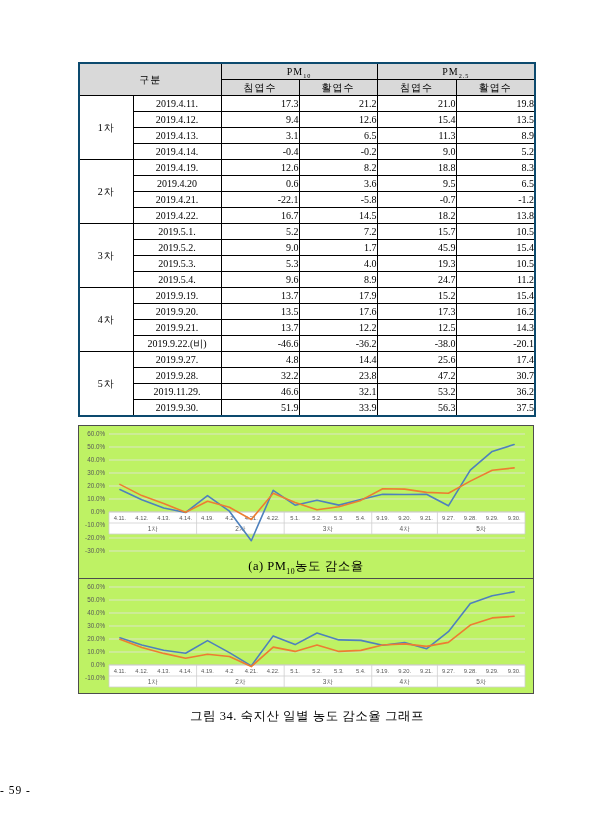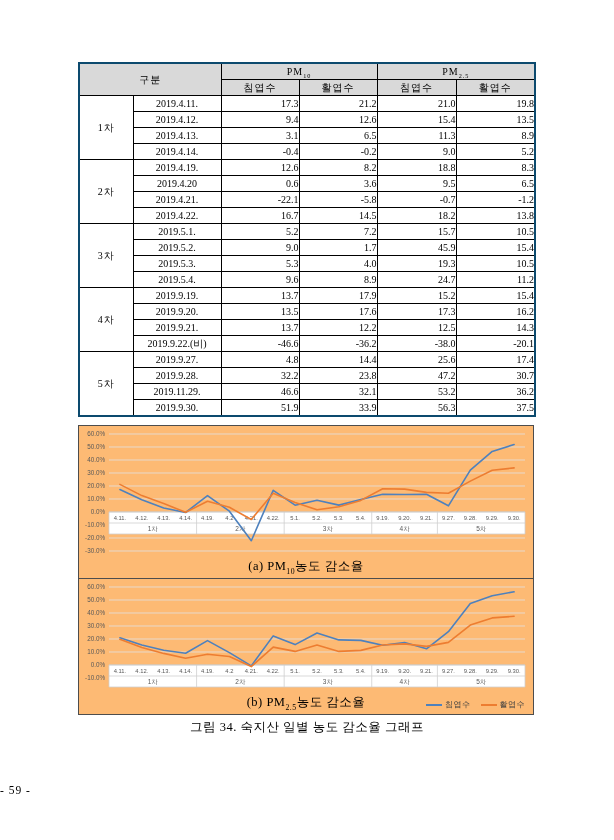--- a/index.html
+++ b/index.html
@@ -14,31 +14,31 @@
   table.data-table td,table.data-table th{border:1px solid #000;padding:0;
     height:15px;line-height:15px;font-weight:normal;overflow:hidden;white-space:nowrap;}
   .hdr{background:#d9d9d9;text-align:center;letter-spacing:1px;}
   td.gcell{text-align:center;letter-spacing:1px;}
   td.date{text-align:center;}
   td.num{text-align:right;padding-right:12px;}
   .vmajor{border-right:1.5px solid #000 !important;}
   tr.group-start td{border-top:1.5px solid #000;}
   sub.s{font-size:62%;line-height:0;}
 
-  .chart-box{width:454px;border:1px solid #4d4d4d;margin-top:8px;background:#fdba74;}
+  .chart-box{width:454px;border:1px solid #4d4d4d;margin-top:8px;background:#bef264;}
   .chart-box.second{margin-top:-1px;}
   .chart-svg{display:block;}
   .chart-caption{position:relative;text-align:center;font-size:12.5px;
     letter-spacing:0.5px;padding:1px 0 3px 0;}
   .legend{position:absolute;right:8px;bottom:4px;display:flex;gap:10px;
     font-family:"Liberation Sans",sans-serif;font-size:8px;color:#404040;align-items:center;}
   .legend-item{display:flex;align-items:center;gap:3px;}
   .legend-line{display:inline-block;width:16px;height:2px;}
 
-  .figure-caption{text-align:center;font-size:12.5px;letter-spacing:0.5px;margin-top:4px;}
+  .figure-caption{text-align:center;font-size:12.5px;letter-spacing:0.5px;margin-top:14px;}
   .page-number{position:absolute;left:0;width:614px;top:784px;text-align:left;
     font-size:11.5px;letter-spacing:1px;}
 </style>
 </head>
 <body>
 
 <div class="page">
   <div class="content">
 
 
@@ -323,32 +323,19 @@
           <text x="413.2" y="93.8" text-anchor="middle" font-size="5.8" fill="#595959" font-family="Liberation Sans, sans-serif">9.29.</text>
           <text x="435.1" y="93.8" text-anchor="middle" font-size="5.8" fill="#595959" font-family="Liberation Sans, sans-serif">9.30.</text>
           <text x="73.8" y="104.8" text-anchor="middle" font-size="6.5" fill="#595959" font-family="Liberation Sans, sans-serif">1차</text>
           <text x="161.4" y="104.8" text-anchor="middle" font-size="6.5" fill="#595959" font-family="Liberation Sans, sans-serif">2차</text>
           <text x="248.9" y="104.8" text-anchor="middle" font-size="6.5" fill="#595959" font-family="Liberation Sans, sans-serif">3차</text>
           <text x="325.6" y="104.8" text-anchor="middle" font-size="6.5" fill="#595959" font-family="Liberation Sans, sans-serif">4차</text>
           <text x="402.2" y="104.8" text-anchor="middle" font-size="6.5" fill="#595959" font-family="Liberation Sans, sans-serif">5차</text>
           <polyline points="40.9,58.7 62.8,66.0 84.7,71.3 106.6,74.3 128.5,61.6 150.4,73.6 172.3,86.9 194.2,56.9 216.1,65.6 238.0,54.0 259.9,60.9 281.8,61.4 303.7,66.2 325.6,63.5 347.5,69.8 369.4,52.7 391.3,24.6 413.2,16.8 435.1,12.8" fill="none" stroke="#4E81BD" stroke-width="1.6" stroke-linejoin="round" stroke-linecap="round"></polyline>
           <polyline points="40.9,60.3 62.8,68.5 84.7,74.4 106.6,79.2 128.5,75.2 150.4,77.5 172.3,87.6 194.2,68.1 216.1,72.4 238.0,66.0 259.9,72.4 281.8,71.4 303.7,66.0 325.6,64.9 347.5,67.4 369.4,63.4 391.3,46.1 413.2,38.9 435.1,37.3" fill="none" stroke="#ED7D31" stroke-width="1.6" stroke-linejoin="round" stroke-linecap="round"></polyline>
         </svg>
-      <div class="chart-caption">
-        <span>(b) PM</span><sub class="s">2.5</sub><span>농도 감소율</span>
-        <span class="legend">
-          <span class="legend-item">
-            <span class="legend-line" style="background: rgb(78, 129, 189);"></span>
-            <span>침엽수</span>
-          </span>
-          <span class="legend-item">
-            <span class="legend-line" style="background: rgb(237, 125, 49);"></span>
-            <span>활엽수</span>
-          </span>
-        </span>
-      </div>
     </div>
 
     <div class="figure-caption">그림 34. 숙지산 일별 농도 감소율 그래프</div>
   </div>
 
   <div class="page-number">- 59 -</div>
 </div>
 
 </body></html>

